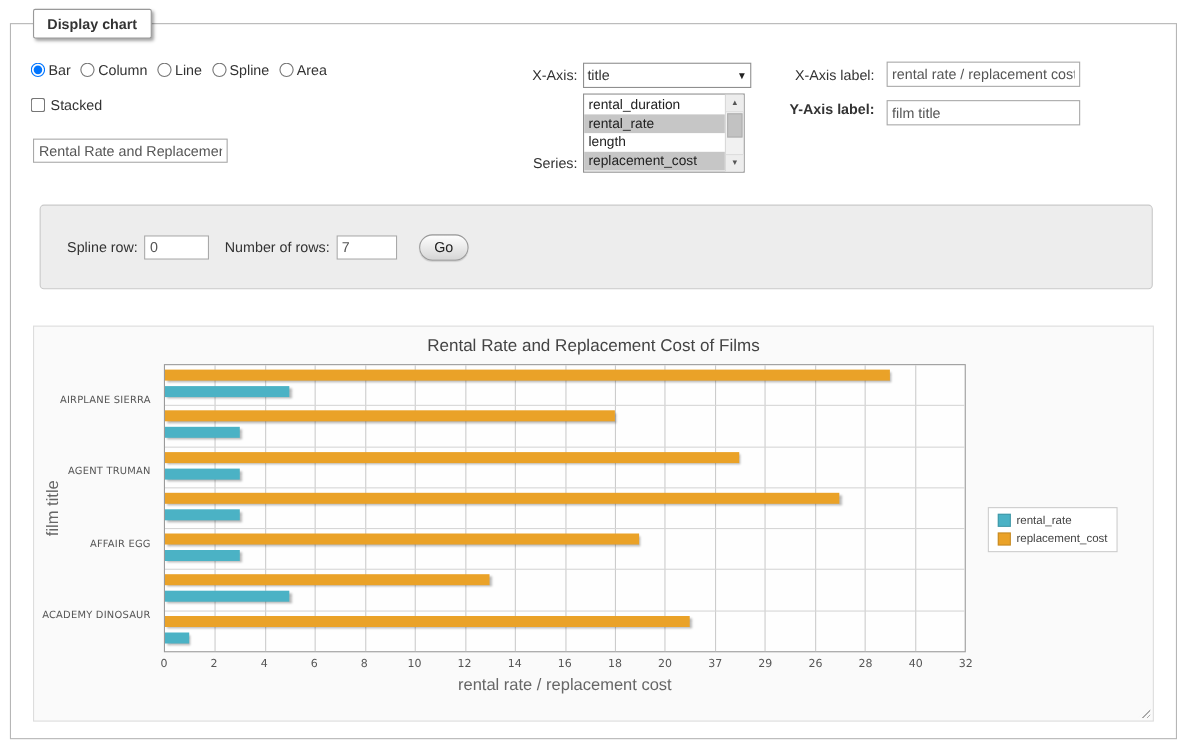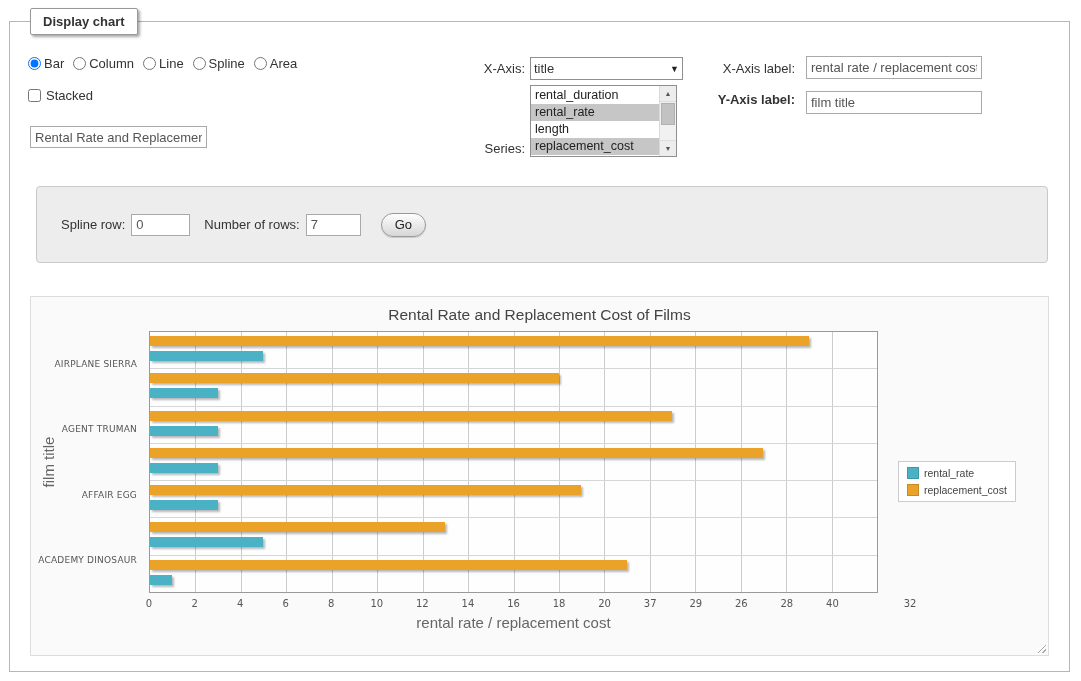--- a/index.html
+++ b/index.html
@@ -243,21 +243,21 @@
         <span class="x-tick" style="left: 37.5%;">12</span>
         <span class="x-tick" style="left: 43.75%;">14</span>
         <span class="x-tick" style="left: 50%;">16</span>
         <span class="x-tick" style="left: 56.25%;">18</span>
         <span class="x-tick" style="left: 62.5%;">20</span>
         <span class="x-tick" style="left: 68.75%;">37</span>
         <span class="x-tick" style="left: 75%;">29</span>
         <span class="x-tick" style="left: 81.25%;">26</span>
         <span class="x-tick" style="left: 87.5%;">28</span>
         <span class="x-tick" style="left: 93.75%;">40</span>
-        <span class="x-tick" style="left: 100%; margin-left: 32px;">32</span>
+        <span class="x-tick" style="left: 100%;">32</span>
       </div>
     <div class="x-axis-label">rental rate / replacement cost</div>
     <div class="chart-legend">
         <div class="legend-item">
           <span class="legend-swatch" style="background: rgb(75, 178, 197);"></span>
           <span>rental_rate</span>
         </div>
         <div class="legend-item">
           <span class="legend-swatch" style="background: rgb(234, 162, 40);"></span>
           <span>replacement_cost</span>

